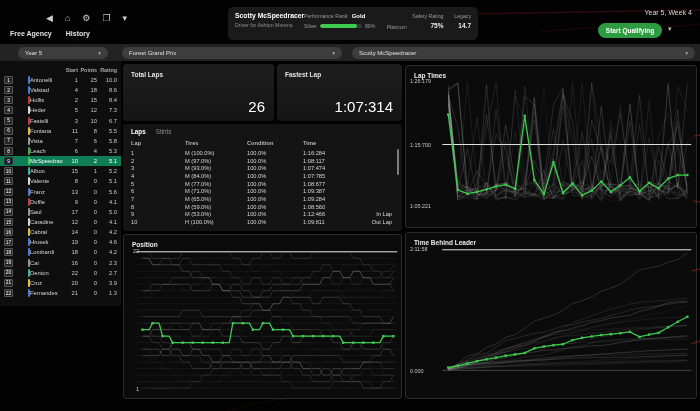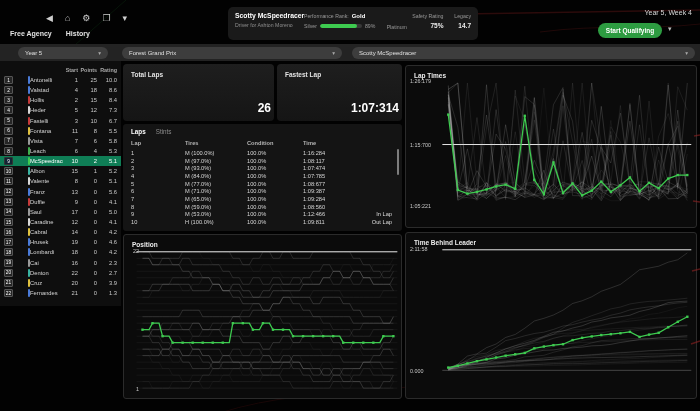--- a/index.html
+++ b/index.html
@@ -41,21 +41,21 @@
   .srow .badge{width:9px;height:8px;background:#262626;border:0.5px solid #555;border-radius:1px;color:#fff;font-size:4.8px;display:flex;align-items:center;justify-content:center}
   .srow .cbar{width:2px;height:8px;border-radius:1px;margin-left:2px}
   .srow .nm{padding-left:3px;white-space:nowrap;overflow:hidden}
   .srow .num{text-align:right;color:#c9c9c9}
   .srow.hl{background:#0f7e56;color:#fff}
   .srow.hl .num{color:#fff}
   .srow.hl .badge{background:#123;border-color:#333}
   
   .card{position:absolute;background:linear-gradient(#1e1e1e,#151515);border-radius:4px}
   .card .lb{position:absolute;left:8px;top:7px;font-size:6.5px;font-weight:bold;color:#e3e3e3}
-  .card .vl{position:absolute;right:3px;bottom:6px;font-size:12px;font-weight:bold;color:#fff}
+  .card .vl{position:absolute;right:9px;bottom:6px;font-size:15px;font-weight:normal;color:#fff}
   
   .laps-panel{position:absolute;left:123px;top:124px;width:279px;height:107px;background:#141414;border-radius:3px}
   .tabs{position:absolute;left:8px;top:4px;display:flex;gap:10px;font-size:6.3px}
   .tab{cursor:pointer;color:#8a8a8a}
   .tab.active{color:#fff;font-weight:bold}
   .lhead,.lrow{display:grid;grid-template-columns:54px 62px 56px 58px 1fr;padding:0 10px 0 8px;align-items:center}
   .lhead{position:absolute;left:0;top:15px;width:100%;font-size:5.7px;font-weight:bold;color:#b5b5b5;height:8px}
   .lrows{position:absolute;left:0;top:25px;width:100%}
   .lrow{height:7.7px;font-size:5.7px;color:#d5d5d5}
   .lrow .note{text-align:right;color:#ddd}

